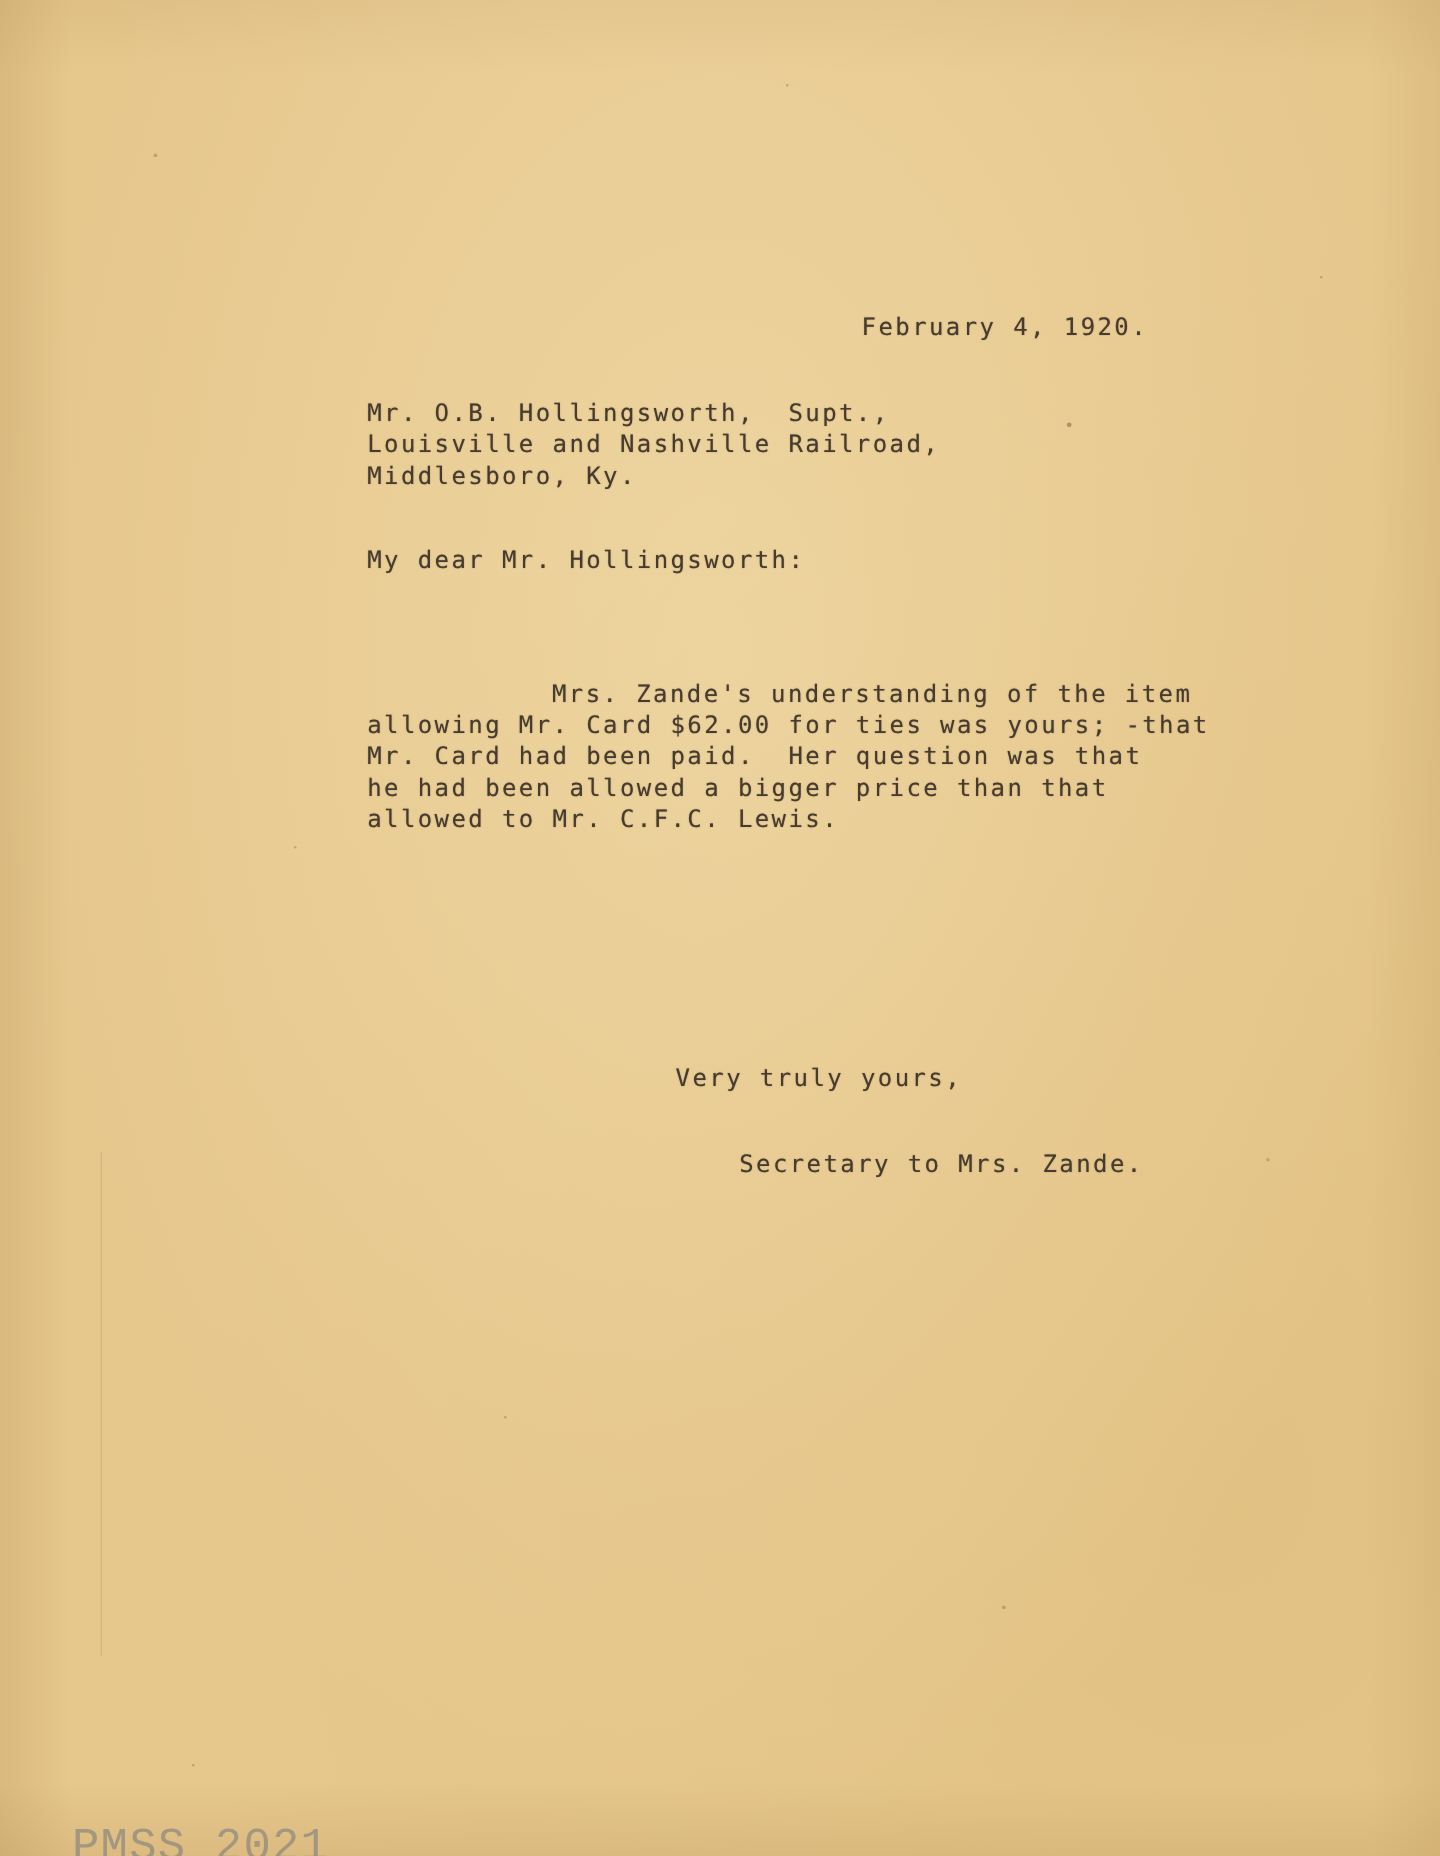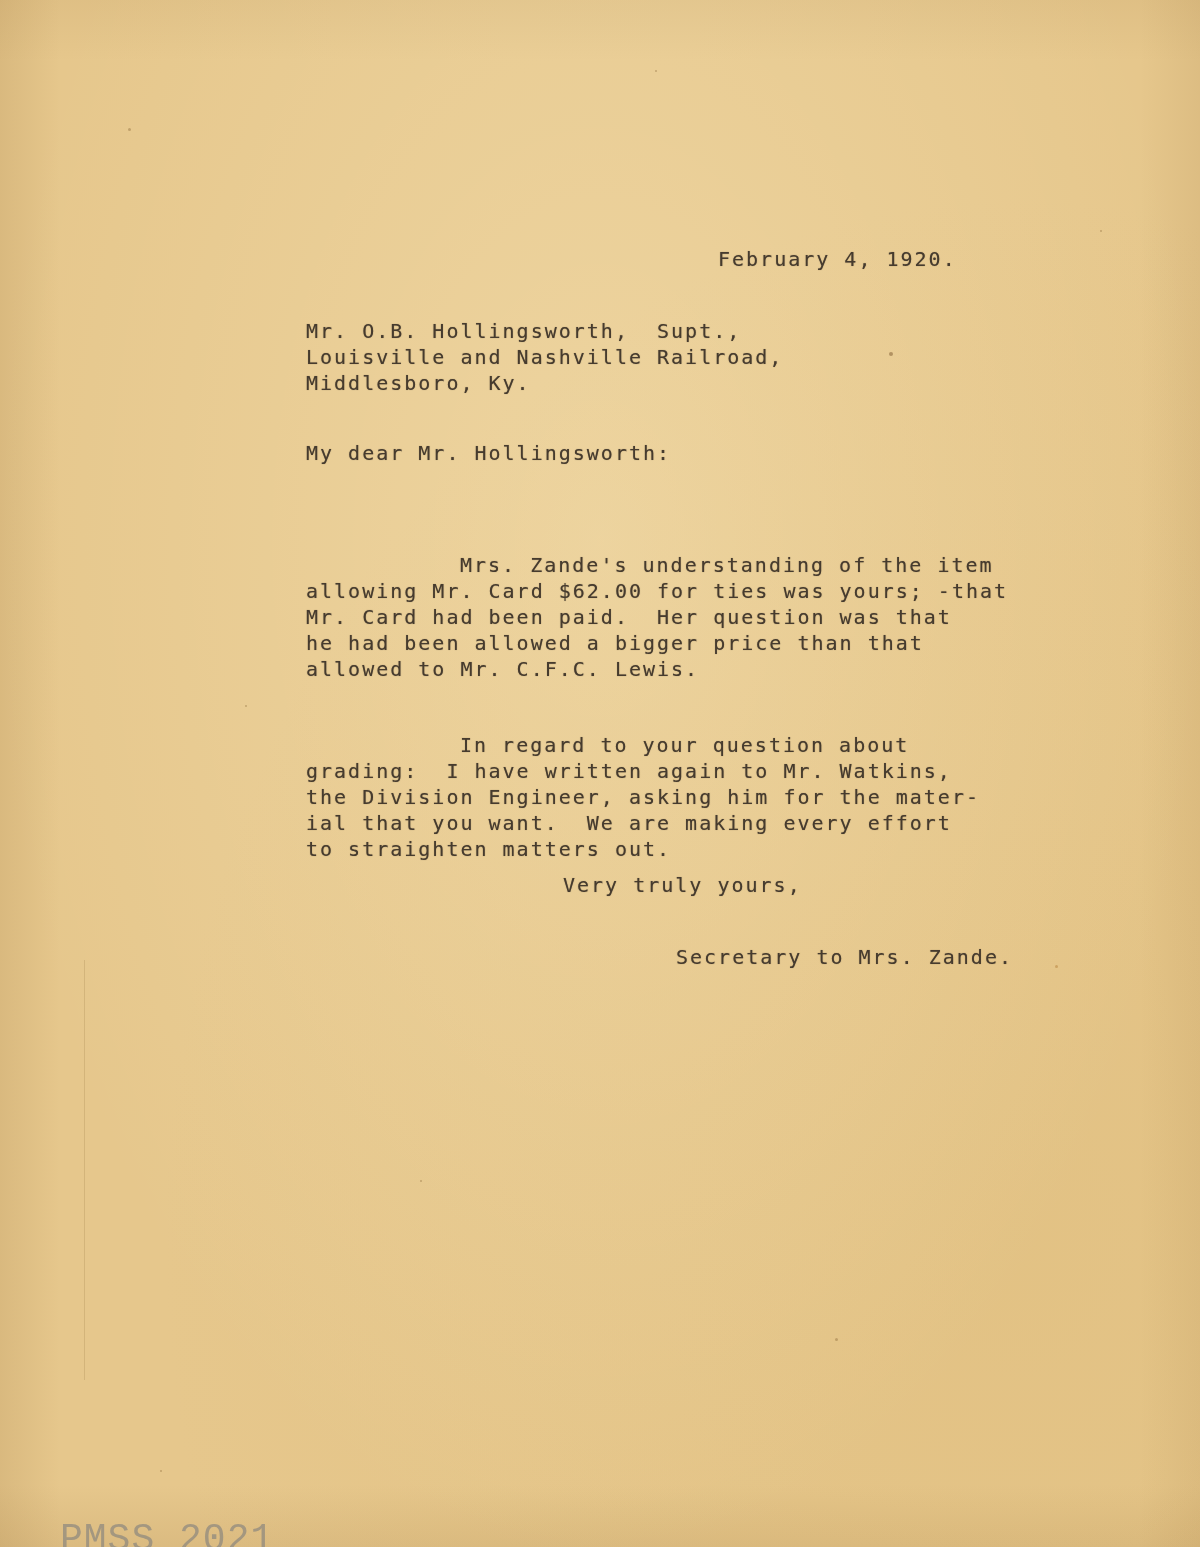--- a/index.html
+++ b/index.html
@@ -56,31 +56,32 @@
   
   .tw {
     position: absolute;
     color: #46ureas3b2e;
     color: #463b2e;
     font-size: 20px;
     line-height: 26px;
     letter-spacing: 2px;
     white-space: pre-wrap;
     text-shadow: 0 0 1px rgba(70,59,46,0.55);
+    margin-top: 13px;
   }
 
   .date-line      { left: 718px; top: 246px; }
   .recipient      { left: 306px; top: 318px; }
   .salutation     { left: 306px; top: 440px; }
   .para           { left: 306px; width: 740px; text-indent: 154px; }
   .para-1         { top: 487px; }
   .para-2         { top: 552px; }
   .para-3         { top: 732px; }
   .closing        { left: 563px; top: 872px; }
-  .signature      { left: 676px; top: 944px; }
+  .signature      { left: 616px; top: 944px; }
 
   .watermark {
     position: absolute;
     left: 60px;
     top: 1518px;
     font-family: Liberation Mono, monospace;
     font-size: 38px;
     color: rgba(125,125,125,0.60);
     letter-spacing: 1px;
     white-space: nowrap;
@@ -111,25 +112,20 @@
 
   <div class="tw salutation">My dear Mr. Hollingsworth:</div>
 
 
   <div class="tw para para-2">Mrs. Zande's understanding of the item
 allowing Mr. Card $62.00 for ties was yours; -that
 Mr. Card had been paid.  Her question was that
 he had been allowed a bigger price than that
 allowed to Mr. C.F.C. Lewis.</div>
 
-  <div class="tw para para-3">In regard to your question about
-grading:  I have written again to Mr. Watkins,
-the Division Engineer, asking him for the mater-
-ial that you want.  We are making every effort
-to straighten matters out.</div>
 
   <div class="tw closing">Very truly yours,</div>
 
   <div class="tw signature">Secretary to Mrs. Zande.</div>
 
   <div class="watermark">PMSS 2021</div>
 
 </div>
 
 </body></html>

